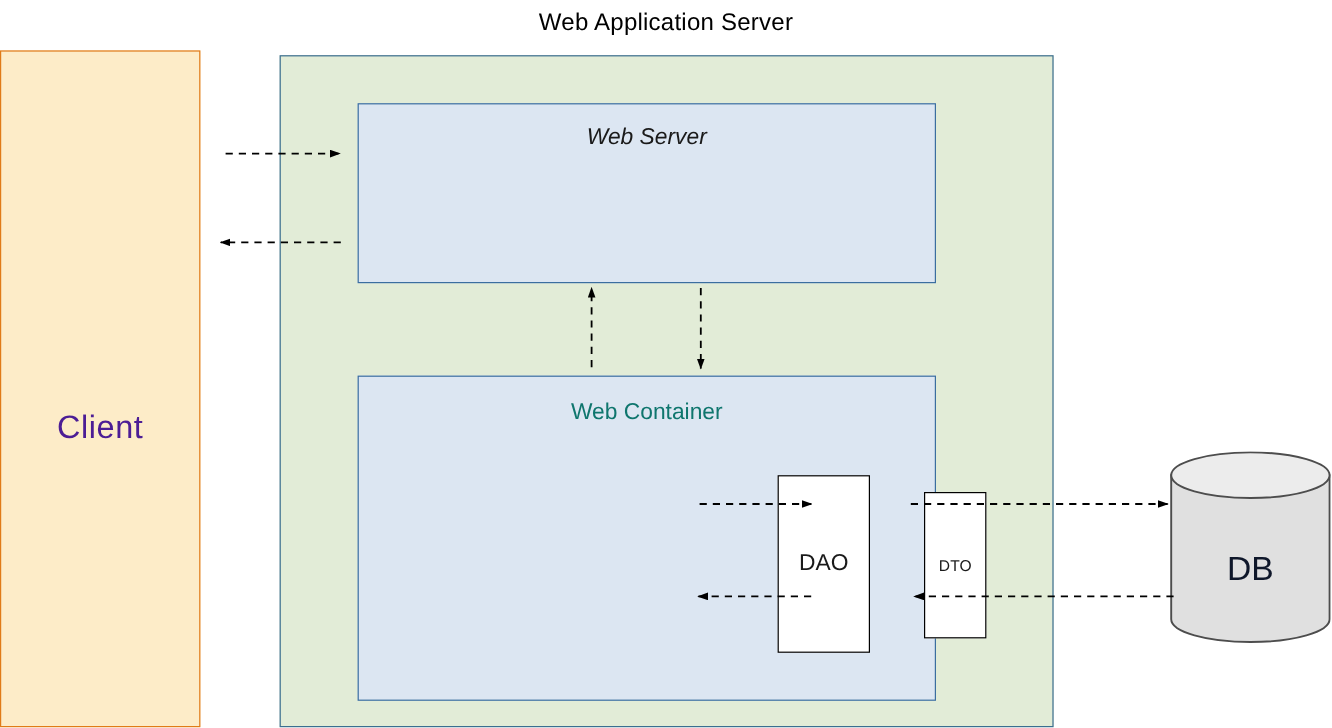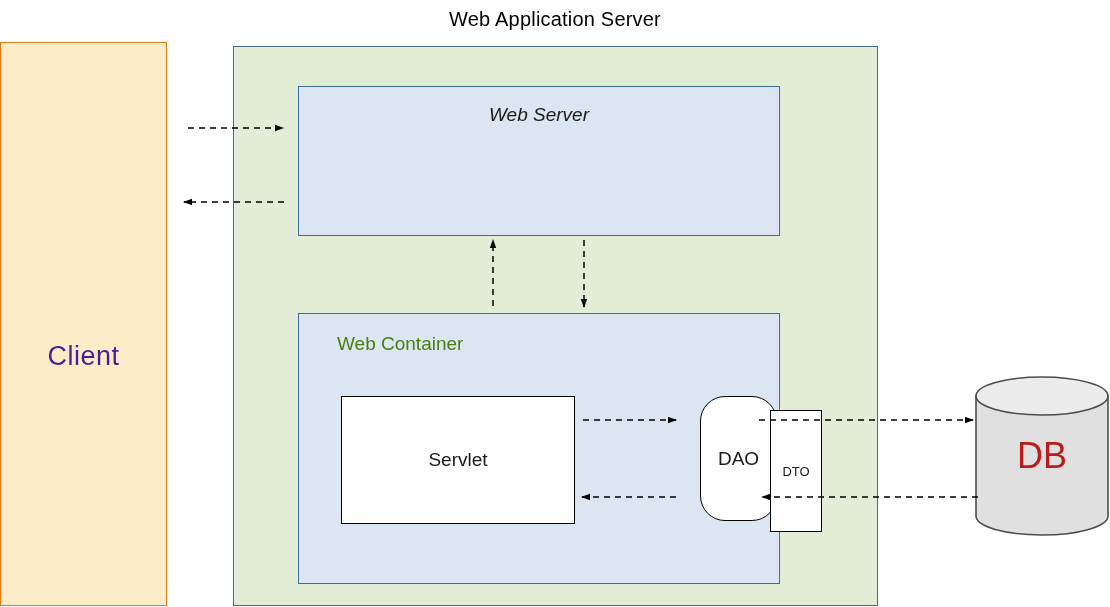--- a/index.html
+++ b/index.html
@@ -95,76 +95,75 @@
     height: 271px;
     background: #dce6f2;
     border: 1px solid #3b6e9f;
     box-sizing: border-box;
   }
   .webcontainer-label {
     position: absolute;
     left: 0;
     top: 19px;
     width: 100%;
-    font-size: 19px;
-    color: #4d7c0f;
-    padding-left: 38px;
+    text-align: center;
+    font-size: 19px;
+    color: #0f766e;
   }
 
   
   .white-box {
     background: #ffffff;
     border: 1px solid #000000;
     box-sizing: border-box;
     display: flex;
     align-items: center;
     justify-content: center;
     color: #1a1a1a;
   }
   .servlet-box {
     left: 341px;
     top: 396px;
     width: 234px;
     height: 128px;
     font-size: 19px;
   }
   .dao-box {
-    left: 700px;
+    left: 648px;
     top: 396px;
     width: 77px;
-    height: 125px;
-    font-size: 19px;
-    border-radius: 25px;
+    height: 148px;
+    font-size: 19px;
   }
   .dto-box {
     left: 770px;
     top: 410px;
     width: 52px;
     height: 122px;
     font-size: 13px;
   }
 
   
   .db-cyl {
     left: 975px;
     top: 376px;
     width: 134px;
     height: 160px;
   }
   .db-label {
     position: absolute;
     left: 975px;
-    top: 376px;
+    top: 394px;
     width: 134px;
     height: 160px;
     display: flex;
     align-items: center;
     justify-content: center;
-    font-size: 36px;
-    color: #b91c1c;
+    font-size: 28px;
+    color: #0f172a;
     pointer-events: none;
   }
 
   
   .arrow-layer {
     left: 0;
     top: 0;
     width: 1110px;
     height: 607px;
     pointer-events: none;
@@ -184,21 +183,20 @@
   <div class="abs was-box"></div>
 
   <div class="abs webserver-box">
     <div class="webserver-label">Web Server</div>
   </div>
 
   <div class="abs webcontainer-box">
     <div class="webcontainer-label">Web Container</div>
   </div>
 
-  <div class="abs white-box servlet-box">Servlet</div>
 
   <div class="abs white-box dao-box">DAO</div>
 
   <div class="abs white-box dto-box">DTO</div>
 
   <svg class="abs db-cyl" viewBox="0 0 134 160">
     <path d="M1,20 L1,140 A66,19 0 0 0 133,140 L133,20 Z" fill="#e0e0e0" stroke="#4d4d4d" stroke-width="1.6"></path>
     <ellipse cx="67" cy="20" rx="66" ry="19" fill="#ececec" stroke="#4d4d4d" stroke-width="1.6"></ellipse>
   </svg>
   <div class="db-label">DB</div>

